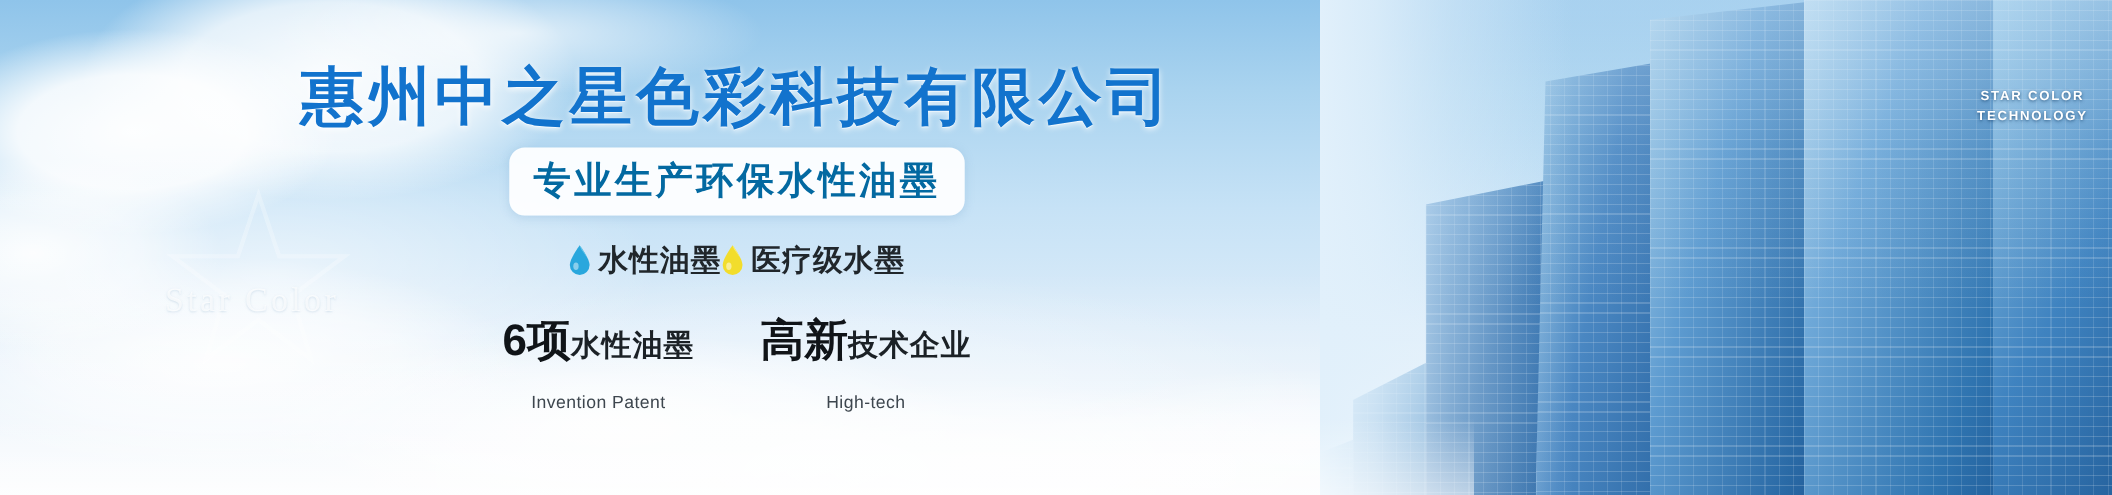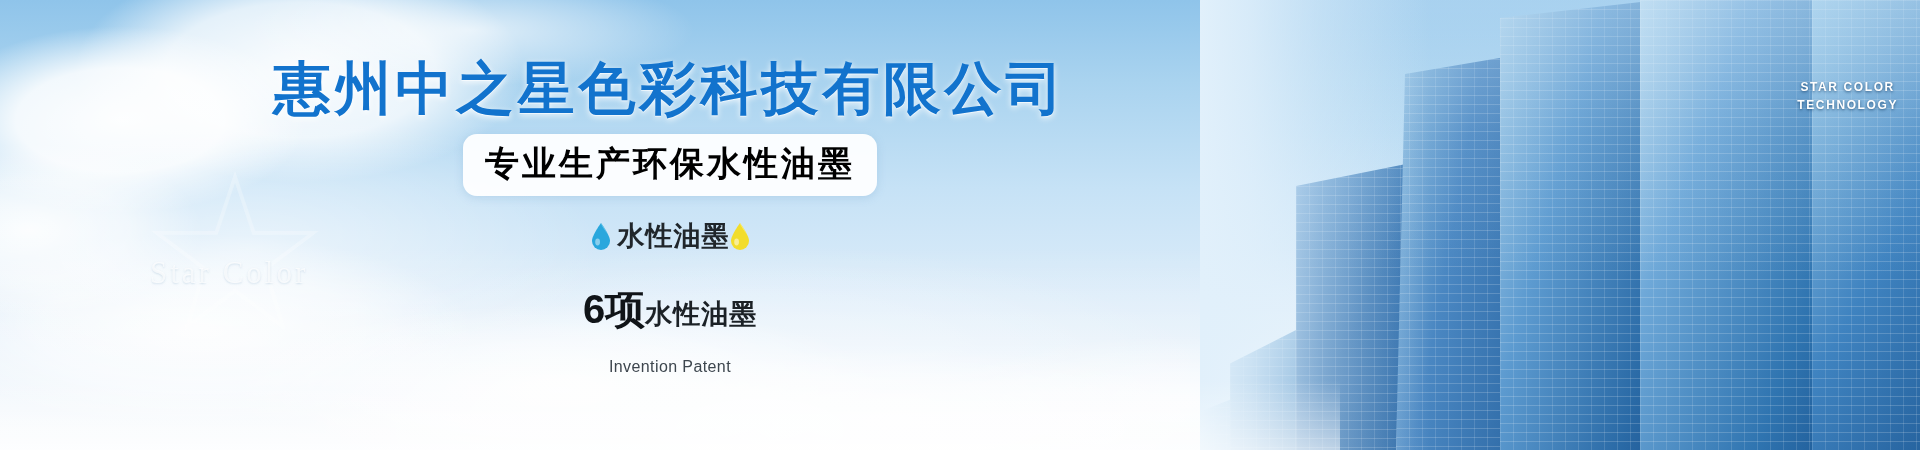--- a/index.html
+++ b/index.html
@@ -127,21 +127,21 @@
 
   .subtitle-pill {
     margin-top:16px;
     background:rgba(255,255,255,.93);
     border-radius:14px;
     padding:7px 22px 9px;
     box-shadow:0 2px 9px rgba(120,165,205,.28);
   }
   .subtitle-pill span {
     font-size:34px; font-weight:bold;
-    color:#000000; letter-spacing:3px;
+    color:#0369a1; letter-spacing:3px;
     white-space:nowrap;
   }
 
   .features {
     margin-top:22px;
     display:flex; align-items:center; 
     white-space:nowrap;
   }
   .feature { display:flex; align-items:center; gap:7px; }
   .feature-label {
@@ -243,33 +243,41 @@
         <div class="feature-label">水性油墨</div>
       </div>
 
 
       <div class="feature">
         <svg class="drop" viewBox="0 0 20 28">
           <path d="M10 1 C10 1 19 13 19 19 A9 9 0 0 1 1 19 C1 13 10 1 10 1 Z" fill="#f2dd2c"></path>
           <path d="M10 1 C10 1 14.5 7 16.8 12.5 C14 8 10 3.5 10 1 Z" fill="#fbf18a" opacity=".8"></path>
           <ellipse cx="6.6" cy="20" rx="2.4" ry="3.4" fill="#ffffff" opacity=".5"></ellipse>
         </svg>
+        <div class="feature-label">医疗级水墨</div>
       </div>
 
     </div>
 
     <div class="badges">
 
       <div class="badge">
         <div class="badge-main">
           <span class="badge-strong">6项</span>
           <span class="badge-rest">水性油墨</span>
         </div>
         <div class="badge-en">Invention Patent</div>
       </div>
 
+      <div class="badge">
+        <div class="badge-main">
+          <span class="badge-strong">高新</span>
+          <span class="badge-rest">技术企业</span>
+        </div>
+        <div class="badge-en">High-tech</div>
+      </div>
 
     </div>
 
   </div>
 
   <div class="bottom-fade"></div>
 </div>
 
 </body></html>

